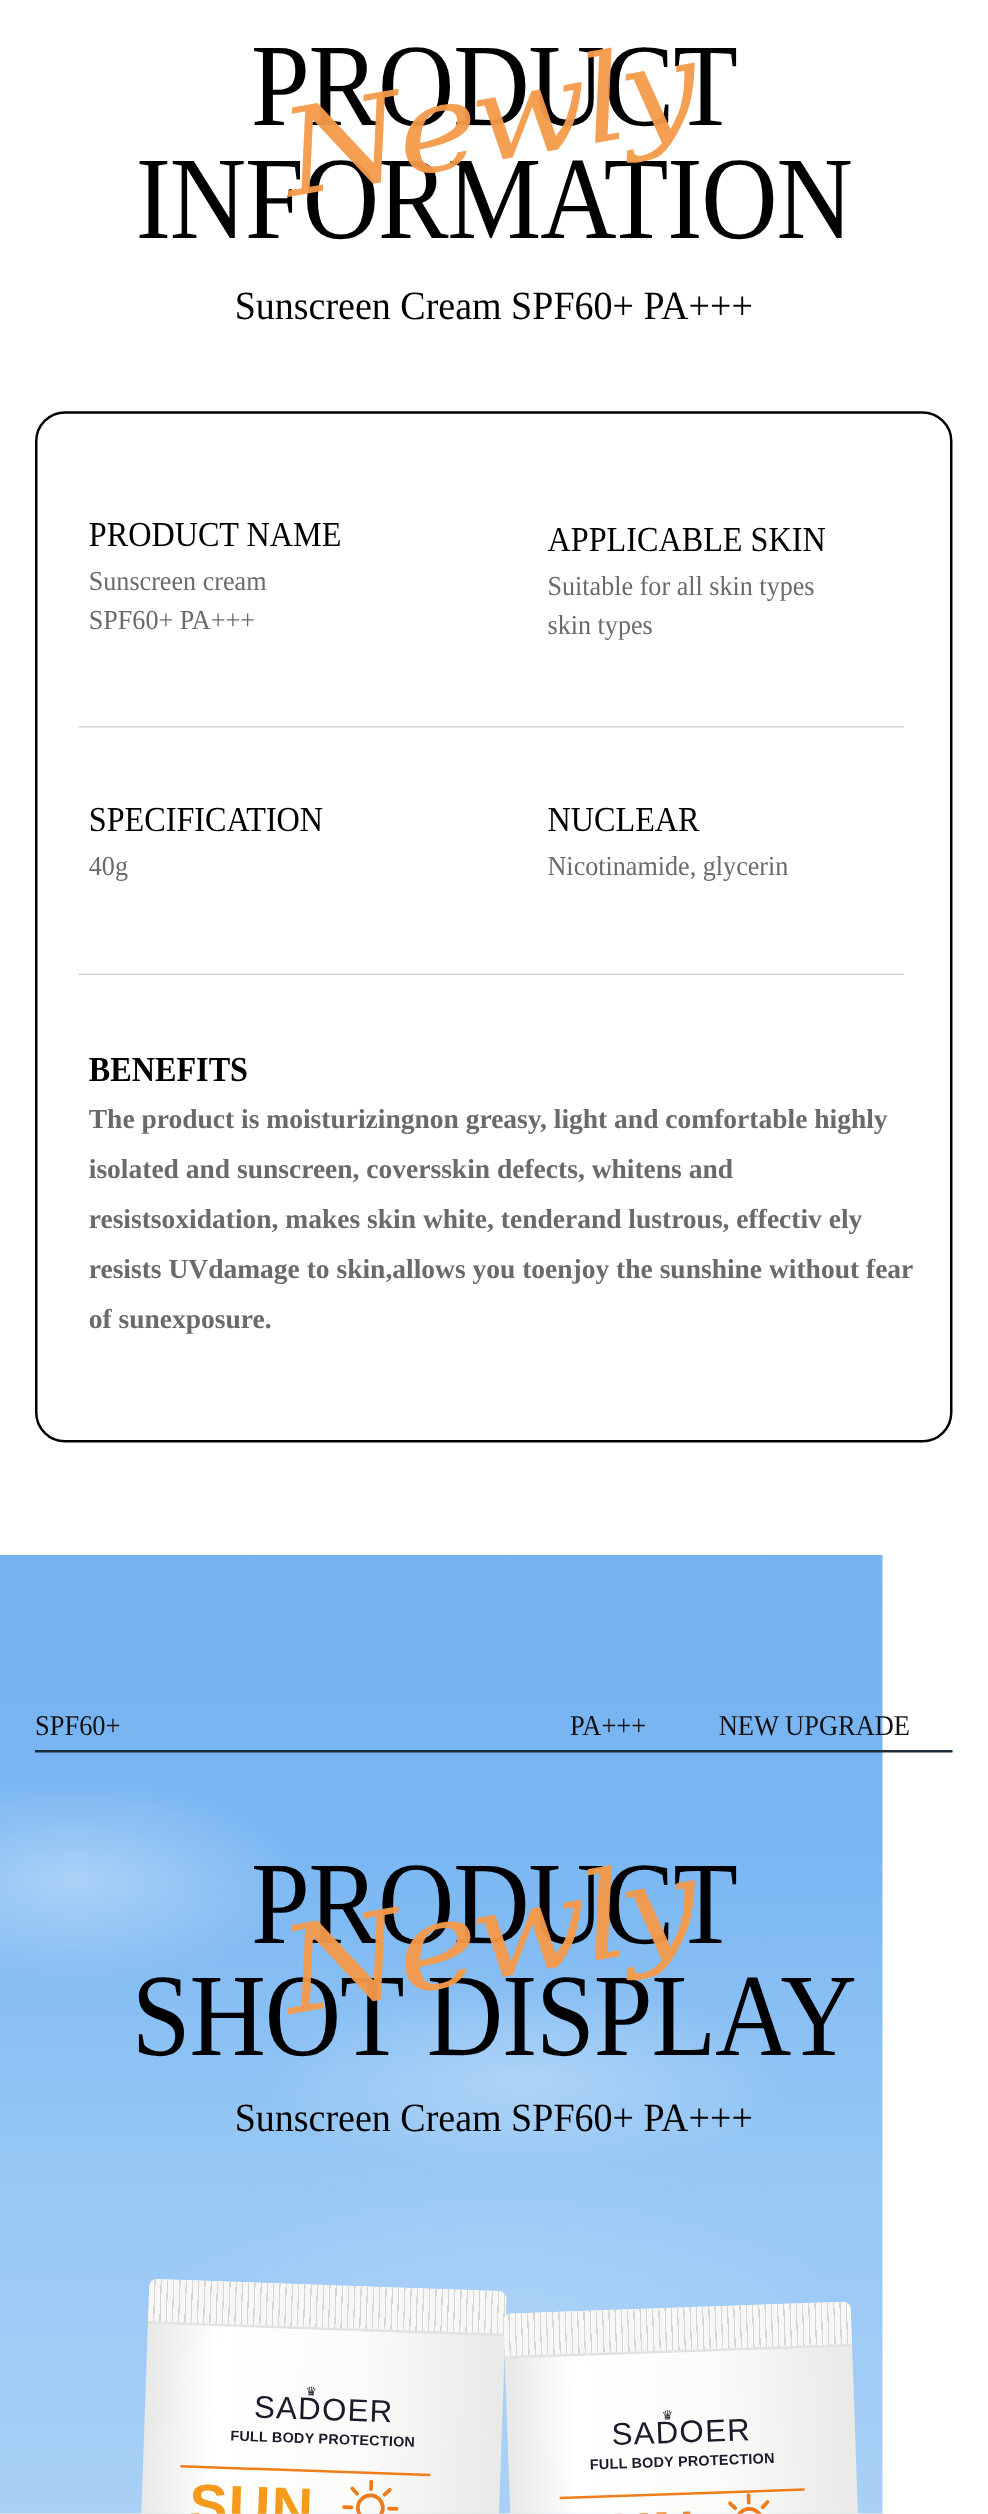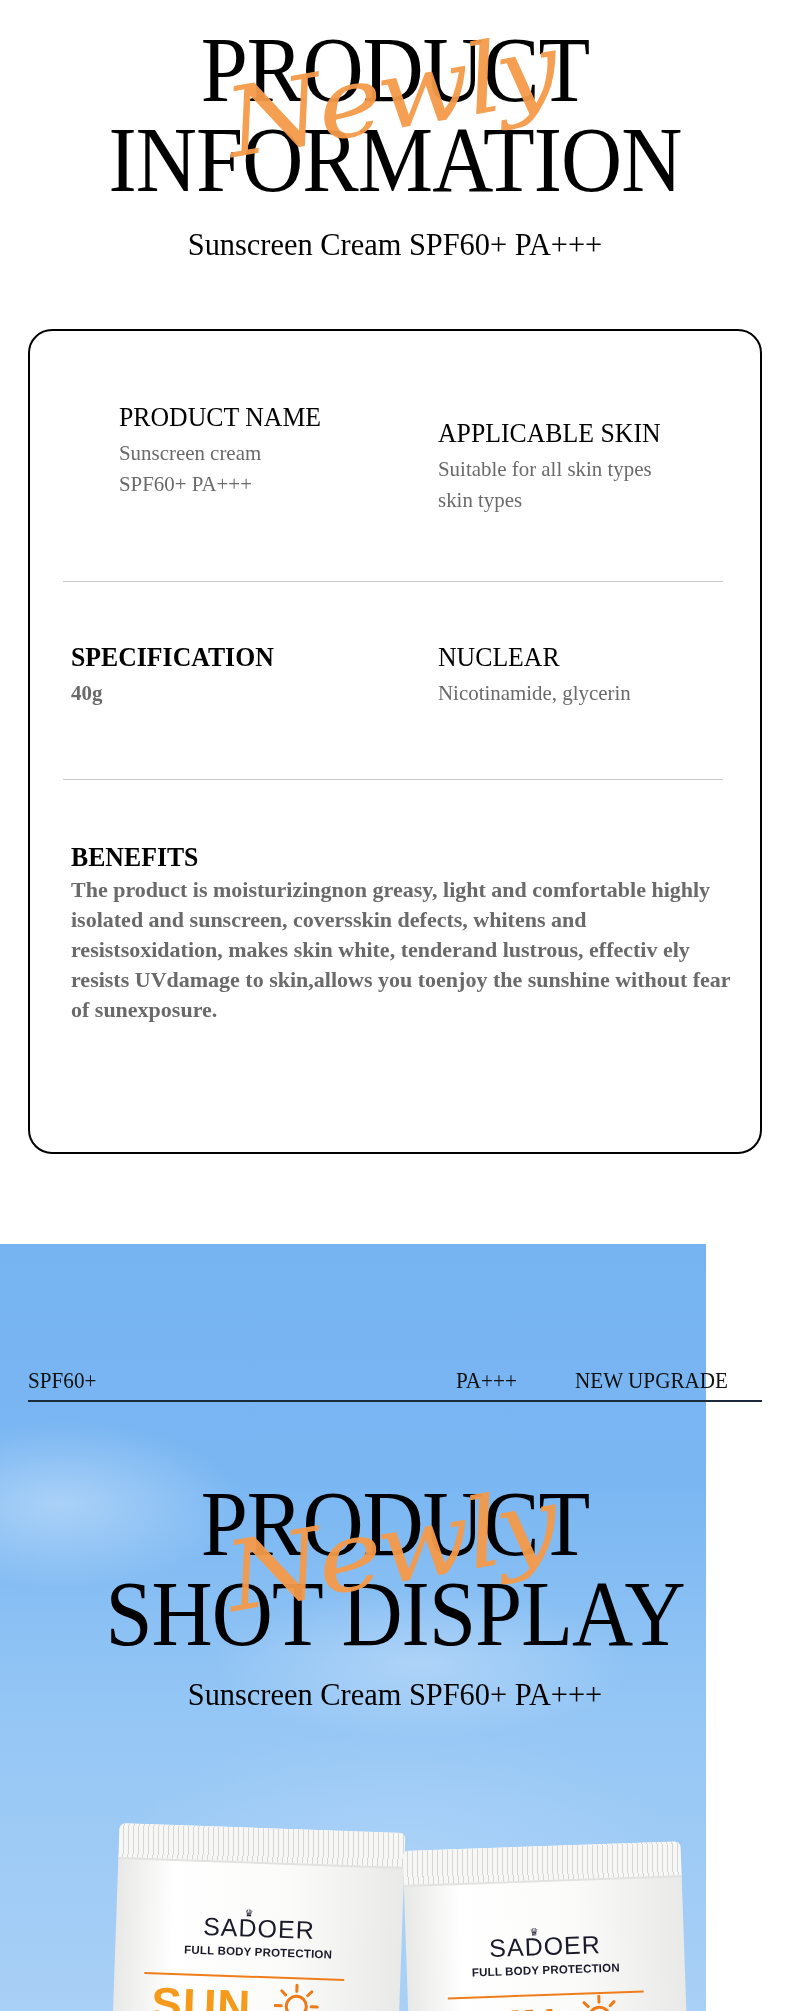--- a/index.html
+++ b/index.html
@@ -10,21 +10,21 @@
   .hero .l1 { position:absolute; left:0; width:790px; font-size:94px; }
   .hero .l2 { position:absolute; left:0; width:790px; font-size:94px; }
   .script { position:absolute; font-family:"DejaVu Serif",serif; font-style:italic; color:#f59a4a; font-size:96px; transform:rotate(-10deg) scaleX(1.15); transform-origin:center; white-space:nowrap; opacity:0.95; letter-spacing:-4px; }
   .sub { position:absolute; left:0; width:790px; text-align:center; font-size:32px; transform:scaleX(0.95); white-space:nowrap; }
 
   .card { position:absolute; left:28px; top:329px; width:734px; height:825px; border:2px solid #000; border-radius:24px; }
   .field { position:absolute; }
   .flabel { font-size:28px; color:#000; transform:scaleX(0.92); transform-origin:left; white-space:nowrap; letter-spacing:0px; }
   .fval { font-size:22px; color:#6a6a6a; line-height:31px; margin-top:4px; transform:scaleX(0.95); transform-origin:left; white-space:nowrap; }
   .divider { position:absolute; left:33px; width:660px; height:1px; background:#c8c8c8; }
-  .benefits-text { font-size:22px; color:#6a6a6a; line-height:30px; width:660px; margin-top:2px; }
+  .benefits-text { font-size:22px; color:#6a6a6a; line-height:40px; width:660px; margin-top:2px; }
 
   .blue { position:absolute; left:0; top:1244px; width:706px; height:767px;
     background:
       radial-gradient(ellipse 260px 120px at 60px 260px, rgba(190,220,250,0.7), rgba(190,220,250,0) 70%),
       radial-gradient(ellipse 300px 110px at 420px 420px, rgba(200,225,250,0.55), rgba(200,225,250,0) 70%),
       radial-gradient(ellipse 400px 200px at 400px 620px, rgba(180,215,250,0.6), rgba(180,215,250,0) 70%),
       linear-gradient(#76b3f1 0%, #79b6f2 30%, #94c6f5 60%, #a9d0f6 100%); }
   .tagbar { position:absolute; left:28px; top:124px; width:734px; height:30px; }
   .tag { position:absolute; top:0; font-size:23px; color:#111; transform:scaleX(0.92); transform-origin:left; white-space:nowrap; }
   .tagline { position:absolute; left:28px; top:156px; width:734px; height:2px; background:#1a2a3a; }
@@ -44,38 +44,38 @@
 
 <section>
   <div class="hero" style="top:0;">
     <div class="big l1" style="top:22px;">PRODUCT</div>
     <div class="big l2" style="top:112px;">INFORMATION</div>
     <div class="script" style="left:150px; top:40px; width:480px; text-align:center;">Newly</div>
   </div>
   <div class="sub" style="top:226px;">Sunscreen Cream SPF60+ PA+++</div>
 
   <div class="card">
-    <div class="field" style="left:41px; top:70px;margin-left:48px;">
+    <div class="field" style="left:41px; top:82px;">
       <div class="flabel">PRODUCT NAME</div>
       <div class="fval">
         <div>Sunscreen cream</div>
         <div>SPF60+ PA+++</div>
       </div>
     </div>
     <div class="field" style="left:408px; top:86px;">
       <div class="flabel">APPLICABLE SKIN</div>
       <div class="fval">
         <div>Suitable for all skin types</div>
         <div>skin types</div>
       </div>
     </div>
 
     <div class="divider" style="top:250px;"></div>
 
-    <div class="field" style="left:41px; top:310px;font-weight:bold;">
+    <div class="field" style="left:41px; top:310px;">
       <div class="flabel">SPECIFICATION</div>
       <div class="fval">
         <div>40g</div>
       </div>
     </div>
     <div class="field" style="left:408px; top:310px;">
       <div class="flabel">NUCLEAR</div>
       <div class="fval">
         <div>Nicotinamide, glycerin</div>
       </div>

